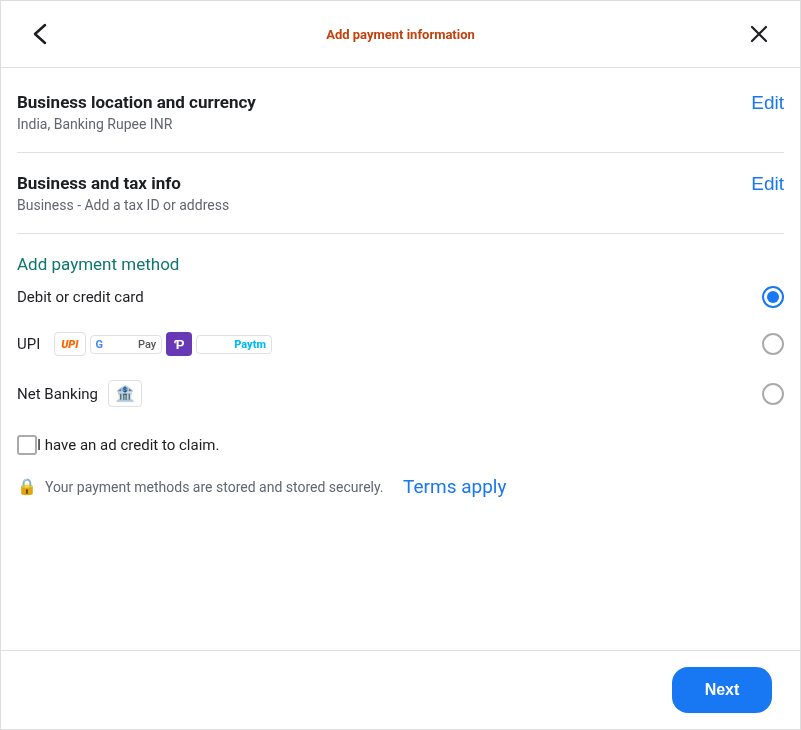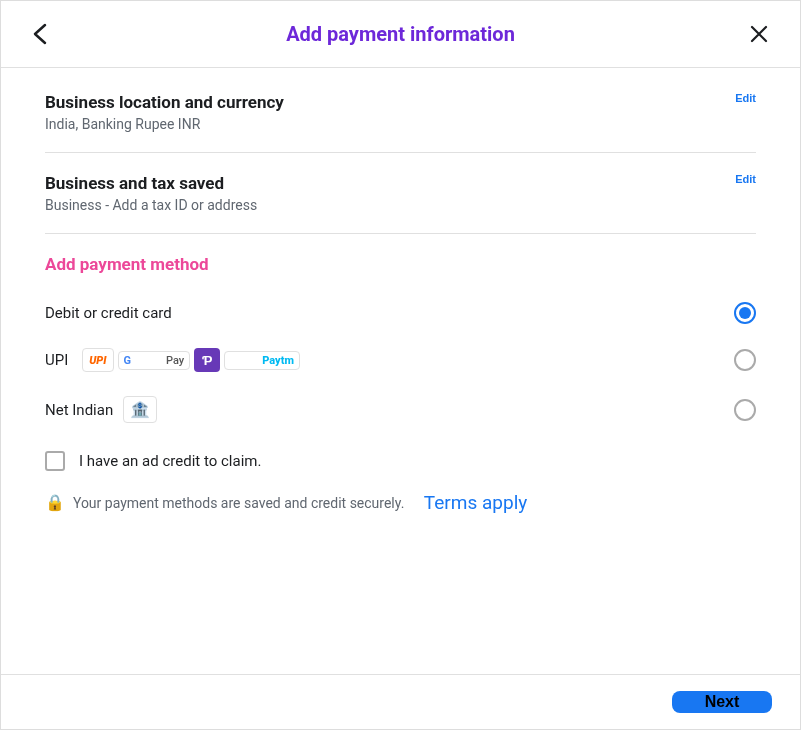--- a/index.html
+++ b/index.html
@@ -20,23 +20,23 @@
     }
     .header {
       display: flex;
       align-items: center;
       justify-content: space-between;
       padding: 18px 24px;
       border-bottom: 1px solid #e0e0e0;
       position: relative;
     }
     .header-title {
-      font-size: 20px;
-      font-weight: 700;
-      color: #6d28d9;
+      font-size: 13px;
+      font-weight: 700;
+      color: #c2410c;
       position: absolute;
       left: 50%;
       transform: translateX(-50%);
     }
     .header-back {
       background: none;
       border: none;
       cursor: pointer;
       font-size: 22px;
       color: #1c1e21;
@@ -49,21 +49,21 @@
       border: none;
       cursor: pointer;
       font-size: 22px;
       color: #1c1e21;
       padding: 4px 8px;
       display: flex;
       align-items: center;
     }
     .content {
       flex: 1;
-      padding: 24px 44px;
+      padding: 24px 16px;
       overflow-y: auto;
     }
     .section {
       padding-bottom: 20px;
       border-bottom: 1px solid #e0e0e0;
       margin-bottom: 20px;
     }
     .section:last-of-type {
       border-bottom: none;
     }
@@ -80,31 +80,30 @@
     }
     .section-subtitle {
       font-size: 14px;
       color: #606770;
     }
     .edit-btn {
       background: none;
       border: none;
       cursor: pointer;
       color: #1877f2;
-      font-size: 11px;
-      font-weight: 700;
+      font-size: 19px;
+      font-weight: 400;
       padding: 0;
       margin-left: 20px;
       white-space: nowrap;
     }
     .payment-section-title {
       font-size: 17px;
-      font-weight: 700;
-      color: #ec4899;
-      margin-bottom: 16px;
+      font-weight: 400;
+      color: #0f766e;
     }
     .payment-option {
       display: flex;
       align-items: center;
       justify-content: space-between;
       padding: 12px 0;
     }
     .payment-option-left {
       display: flex;
       align-items: center;
@@ -195,21 +194,21 @@
       display: flex;
       align-items: center;
       justify-content: center;
     }
     .bank-icon {
       font-size: 16px;
     }
     .ad-credit-section {
       display: flex;
       align-items: center;
-      gap: 14px;
+      gap: 0;
       padding: 16px 0 8px 0;
     }
     .checkbox-custom {
       width: 20px;
       height: 20px;
       border: 2px solid #aaa;
       border-radius: 3px;
       background: #fff;
       cursor: pointer;
       flex-shrink: 0;
@@ -236,24 +235,24 @@
       font-size: 19px;
     }
     .footer {
       padding: 16px 28px;
       display: flex;
       justify-content: flex-end;
       border-top: 1px solid #e0e0e0;
     }
     .next-btn {
       background: #1877f2;
-      color: #000000;
+      color: #ffffff;
       border: none;
-      border-radius: 8px;
-      padding: 2px 32px;
+      border-radius: 16px;
+      padding: 14px 32px;
       font-size: 16px;
       font-weight: 700;
       cursor: pointer;
       min-width: 100px;
     }
     .section-no-border {
       padding-bottom: 0;
       margin-bottom: 0;
     }
   </style>
@@ -284,21 +283,21 @@
           <div class="section-title">Business location and currency</div>
           <div class="section-subtitle">India, Banking Rupee INR</div>
         </div>
         <button class="edit-btn">Edit</button>
       </div>
     </div>
 
     <div class="section">
       <div class="section-header">
         <div>
-          <div class="section-title">Business and tax saved</div>
+          <div class="section-title">Business and tax info</div>
           <div class="section-subtitle">Business - Add a tax ID or address</div>
         </div>
         <button class="edit-btn">Edit</button>
       </div>
     </div>
 
     <div class="section-no-border">
       <div class="payment-section-title">Add payment method</div>
 
       <div class="payment-option">
@@ -331,36 +330,36 @@
             <div class="paytm-badge">
               <span style="font-weight:800; font-size:11px;margin-left:32px;">Paytm</span>
             </div>
           </div>
         </div>
         <div class="radio-custom empty"></div>
       </div>
 
       <div class="payment-option">
         <div class="payment-option-left">
-          <span>Net Indian</span>
+          <span>Net Banking</span>
           <div class="netbanking-badge">
             <span class="bank-icon">🏦</span>
           </div>
         </div>
         <div class="radio-custom empty"></div>
       </div>
 
       <div class="ad-credit-section">
         <div class="checkbox-custom"></div>
         <span class="ad-credit-label">I have an ad credit to claim.</span>
       </div>
 
       <div class="secure-notice">
         <span class="lock-icon">🔒</span>
-        <span>Your payment methods are saved and credit securely.</span>
+        <span>Your payment methods are stored and stored securely.</span>
         &nbsp;<a class="terms-link">Terms apply</a>
       </div>
     </div>
 
   </div>
 
   <div class="footer">
     <button class="next-btn">Next</button>
   </div>
 </div>

